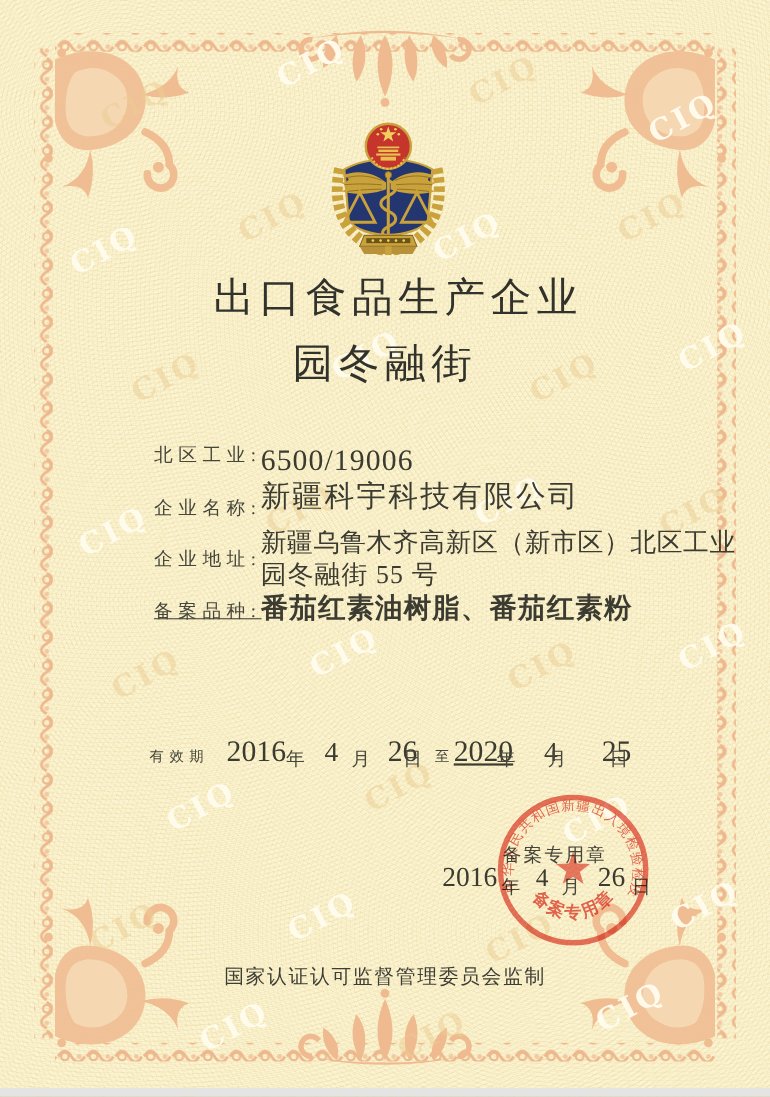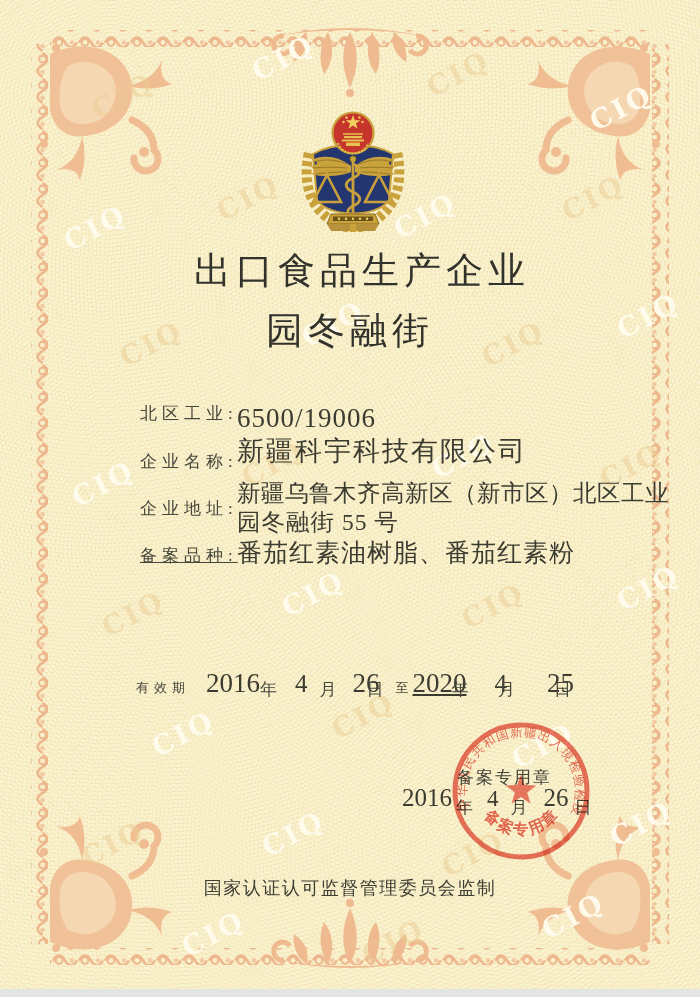--- a/index.html
+++ b/index.html
@@ -21,21 +21,21 @@
   .emblem{position:absolute;left:297px;top:106px;width:112px;height:126px;}
   .title{position:absolute;left:0;width:700px;text-align:center;color:#32322c;}
   .title.l1{top:246px;font-size:37px;letter-spacing:5px;padding-left:12px;}
   .title.l2{top:306px;font-size:37px;letter-spacing:5px;}
   .lbl{position:absolute;font-size:17px;letter-spacing:5px;color:#46463c;}
   .val{position:absolute;color:#3b3b31;}
   .v-no{left:237px;top:388px;font-size:27px;letter-spacing:1px;margin-top:15px;}
   .v-name{left:237px;top:433px;font-size:27px;letter-spacing:2px;}
   .v-addr1{left:237px;top:477px;font-size:23.5px;letter-spacing:.5px;white-space:nowrap;}
   .v-addr2{left:237px;top:506px;font-size:23.5px;letter-spacing:1px;}
-  .v-prod{left:237px;top:536px;font-size:25px;letter-spacing:1px;}
+  .v-prod{left:237px;top:536px;font-size:25px;letter-spacing:1px;font-weight:bold;}
   .validity{position:absolute;left:136px;top:668px;white-space:nowrap;color:#3b3b31;}
   .validity span{display:inline-block;position:relative;}
   .vl{font-size:13px;letter-spacing:5px;color:#46463c;}
   .num{font-size:27px;}
   .num.m{font-size:25px;}
   .unit{font-size:17px;top:3px;color:#46463c;}
   .stamp-line{position:absolute;color:#44443a;}
   .sl1{left:437px;top:733px;font-size:17.5px;letter-spacing:1px;}
   .sl2{left:457px;top:766px;font-size:17px;letter-spacing:2px;}
   .stamp-date{position:absolute;left:402px;top:784px;white-space:nowrap;color:#3b3b31;}

